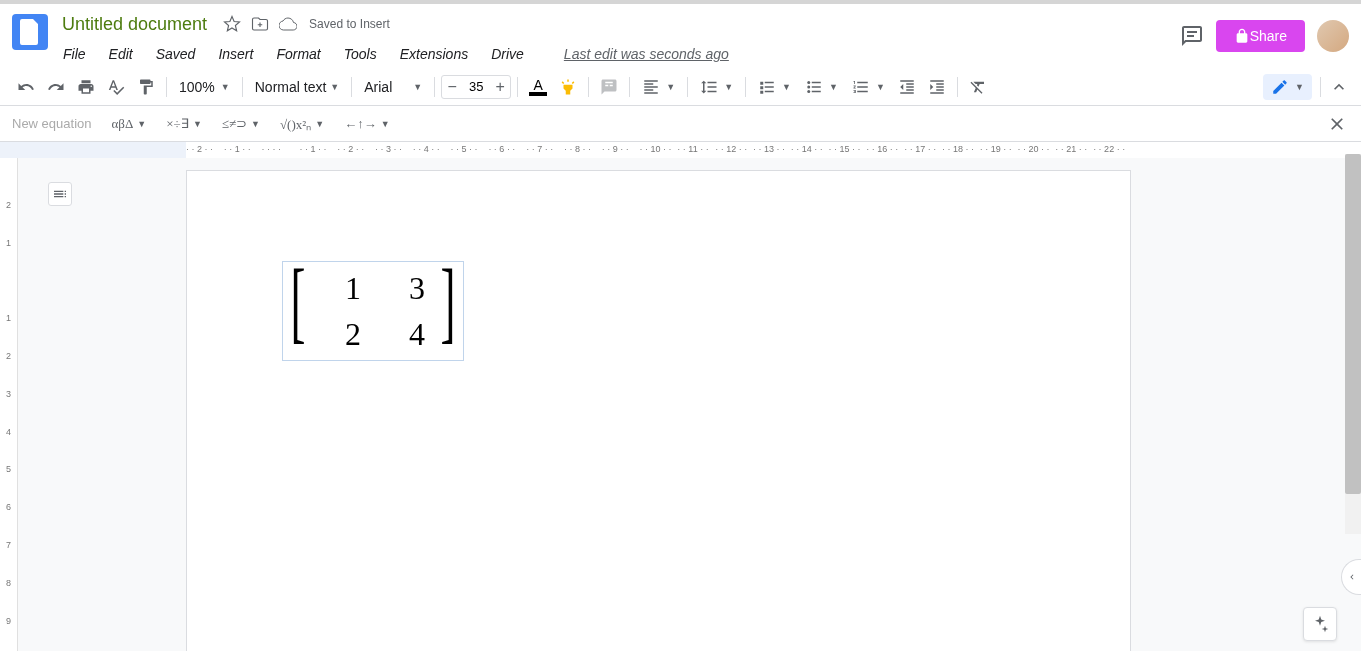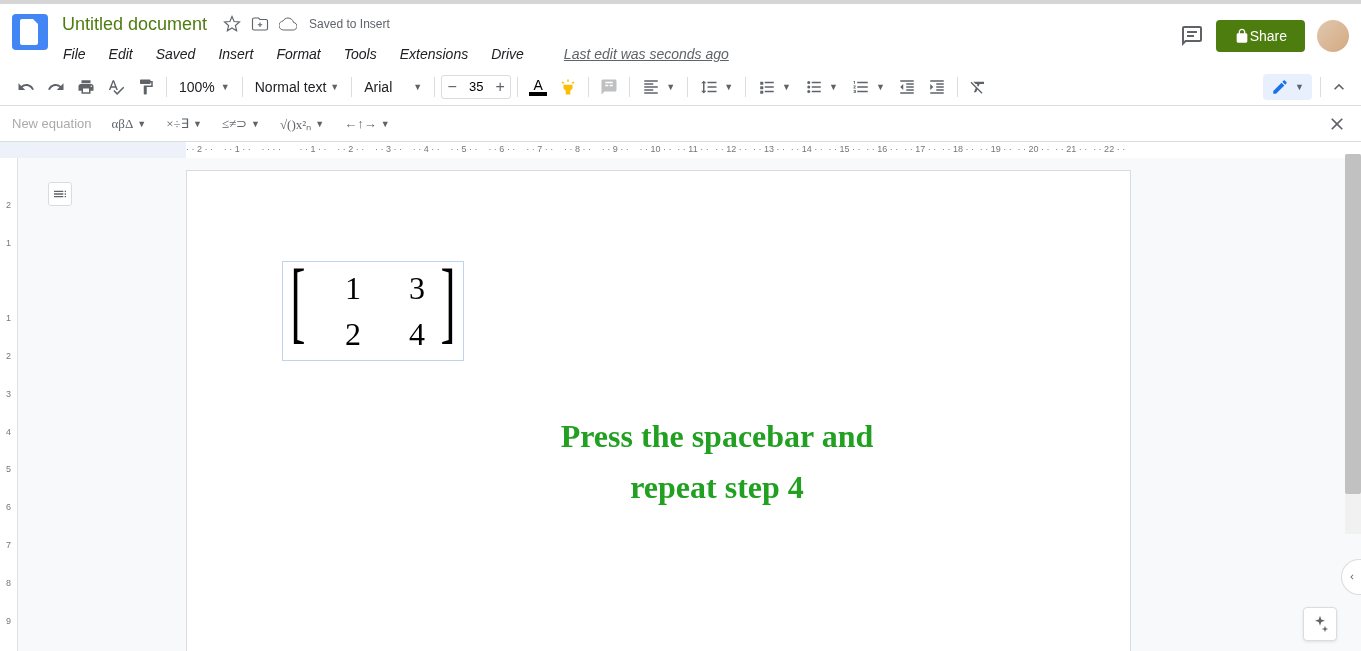--- a/index.html
+++ b/index.html
@@ -13,21 +13,21 @@
 .header-main { flex: 1; }
 .title-row { display: flex; align-items: center; gap: 10px; height: 28px; }
 .doc-title { font-size: 18px; color: #4d7c0f; padding: 2px 6px; }
 .title-icon { width: 18px; height: 18px; fill: #5f6368; cursor: pointer; }
 .saved-text { font-size: 12px; color: #5f6368; margin-left: 2px; }
 .menu-row { display: flex; align-items: center; gap: 9px; height: 28px; margin-top: 2px; font-style: italic; }
 .menu-item { font-size: 14px; color: #202124; padding: 4px 7px; cursor: pointer; border-radius: 3px; }
 .last-edit { font-size: 14px; color: #5f6368; text-decoration: underline; margin-left: 24px; cursor: pointer; }
 .header-right { display: flex; align-items: center; gap: 12px; padding-top: 10px; }
 .comment-icon { width: 24px; height: 24px; fill: #5f6368; cursor: pointer; }
-.share-btn { background: #4d7c0f; color: #fff; border: none; border-radius: 4px; padding: 8px 18px; font-size: 14px; font-weight: 500; display: flex; align-items: flex-start; cursor: pointer; }
+.share-btn { background: #d946ef; color: #fff; border: none; border-radius: 4px; padding: 8px 18px; font-size: 14px; font-weight: 500; display: flex; align-items: flex-start; cursor: pointer; }
 .share-btn svg { fill: #fff; width: 16px; height: 16px; }
 .avatar { width: 32px; height: 32px; border-radius: 50%; background: linear-gradient(135deg, #e0c8b0, #d4a880); }
 
 .toolbar { display: flex; align-items: center; padding: 4px 12px; border-bottom: 1px solid #dadce0; gap: 2px; height: 38px; }
 .tb-btn { width: 28px; height: 28px; display: flex; align-items: center; justify-content: center; cursor: pointer; border-radius: 3px; fill: #5f6368; color: #5f6368; }
 .tb-sep { width: 1px; height: 20px; background: #dadce0; margin: 0 4px; }
 .tb-dropdown { display: flex; align-items: center; padding: 4px 6px; cursor: pointer; font-size: 14px; color: #202124; gap: 4px; border-radius: 3px; }
 .tb-text { min-width: 70px; }
 .font-size-box { display: flex; align-items: center; border: 1px solid #dadce0; border-radius: 3px; height: 24px; }
 .fs-btn { width: 20px; height: 22px; display: flex; align-items: center; justify-content: center; cursor: pointer; font-size: 16px; color: #5f6368; }
@@ -311,24 +311,20 @@
       <div class="matrix">
         <span class="bracket">[</span>
         <div class="matrix-grid">
           <span>1</span>
           <span>3</span>
           <span>2</span>
           <span>4</span>
         </div>
         <span class="bracket">]</span>
       </div>
-      <div class="annotation">
-        <div>Press the spacebar and</div>
-        <div>repeat step 4</div>
-      </div>
     </div>
   </div>
   <div class="side-tab">
     <svg width="10" height="10" viewBox="0 0 24 24">
         <path d="M15.41 7.41L14 6l-6 6 6 6 1.41-1.41L10.83 12z"></path>
       </svg>
   </div>
   <div class="explore-btn">
     <svg width="20" height="20" viewBox="0 0 24 24">
         <path d="M12 2l1.5 4.5L18 8l-4.5 1.5L12 14l-1.5-4.5L6 8l4.5-1.5z M18 14l1 3 3 1-3 1-1 3-1-3-3-1 3-1z"></path>

